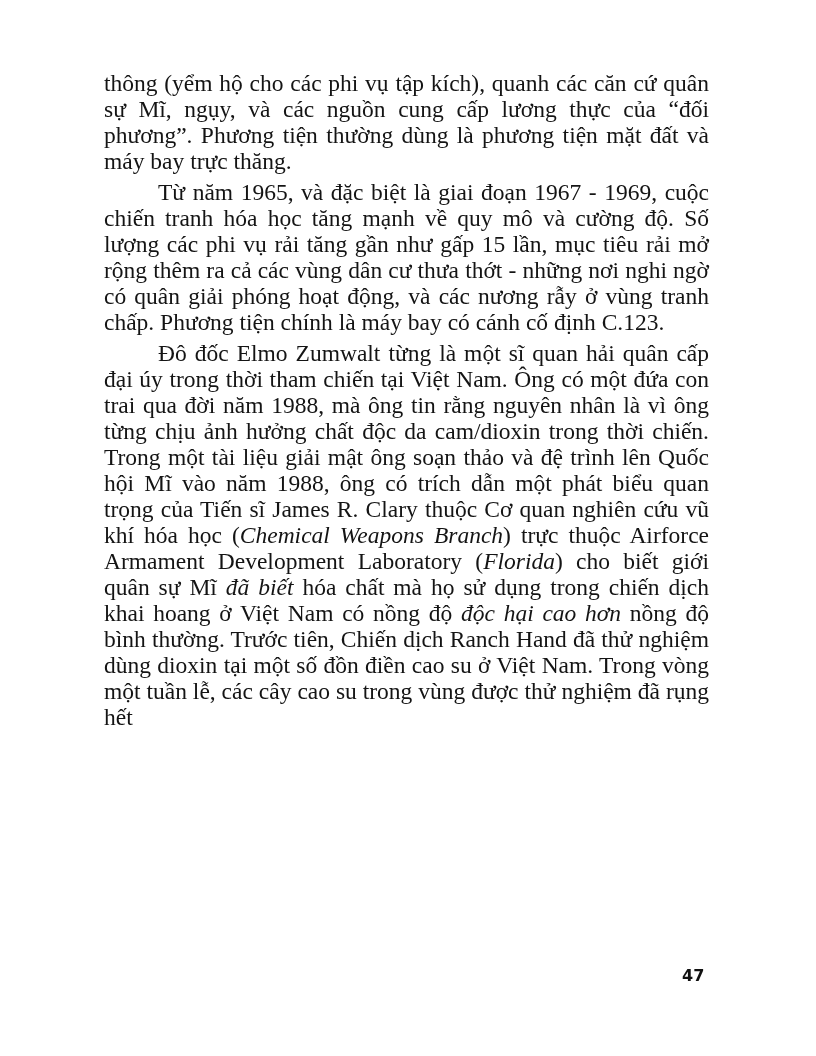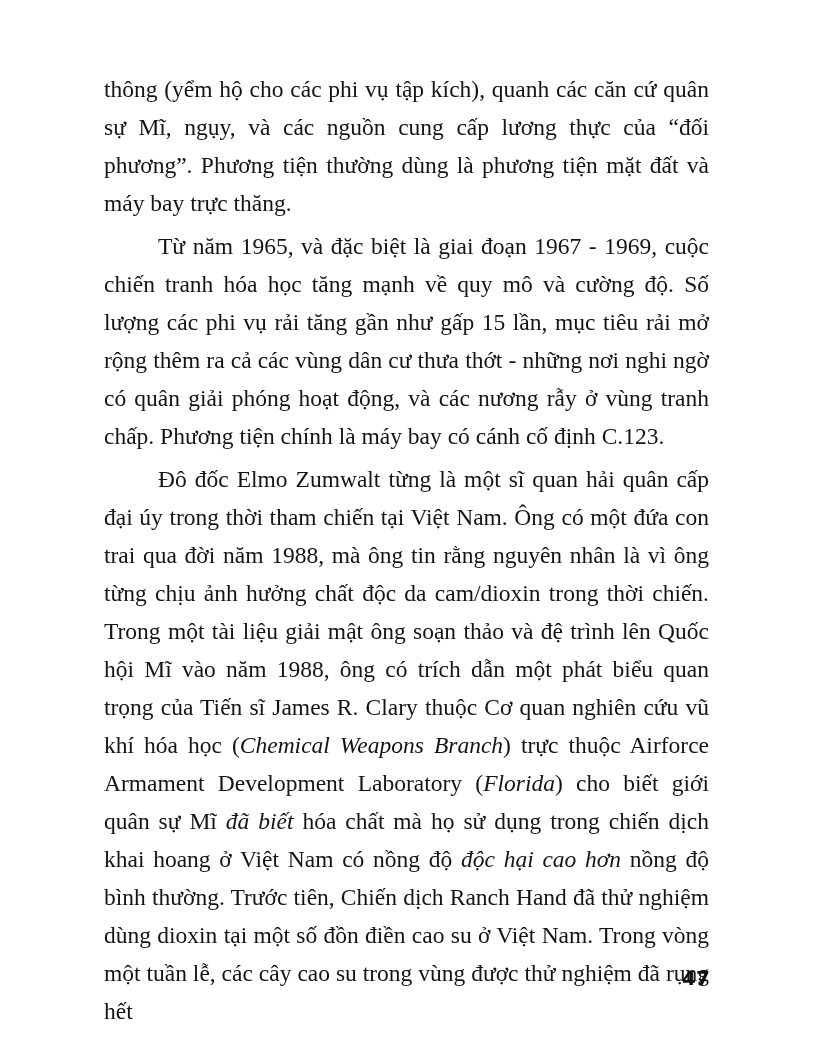--- a/index.html
+++ b/index.html
@@ -4,35 +4,35 @@
 <style>
   html, body { margin: 0; padding: 0; background: #ffffff; }
   body { width: 816px; height: 1056px; position: relative; overflow: hidden; }
   .page-text {
     position: absolute;
     left: 104px;
     top: 70px;
     width: 605px;
     font-family: "Liberation Serif", serif;
     font-size: 23.5px;
-    line-height: 38px;
+    line-height: 26px;
     color: #141414;
     text-align: justify;
   }
   .para { margin: 0 0 5px 0; text-indent: 0; }
   .para.indent { text-indent: 54px; }
   .para.first { margin-bottom: 5px; }
   em { }
   .page-number {
     position: absolute;
     left: 682px;
     top: 966px;
     font-family: "DejaVu Sans", sans-serif;
     font-weight: bold;
-    font-size: 20px;
+    font-size: 16px;
     color: #111111;
   }
 </style>
 </head>
 <body>
 
 <div class="page-text">
   <p class="para first">
     <span>thông (yểm hộ cho các phi vụ tập kích), quanh các căn cứ quân sự Mĩ, ngụy, và các nguồn cung cấp lương thực của “đối phương”. Phương tiện thường dùng là phương tiện mặt đất và máy bay trực thăng.</span>
   </p>

